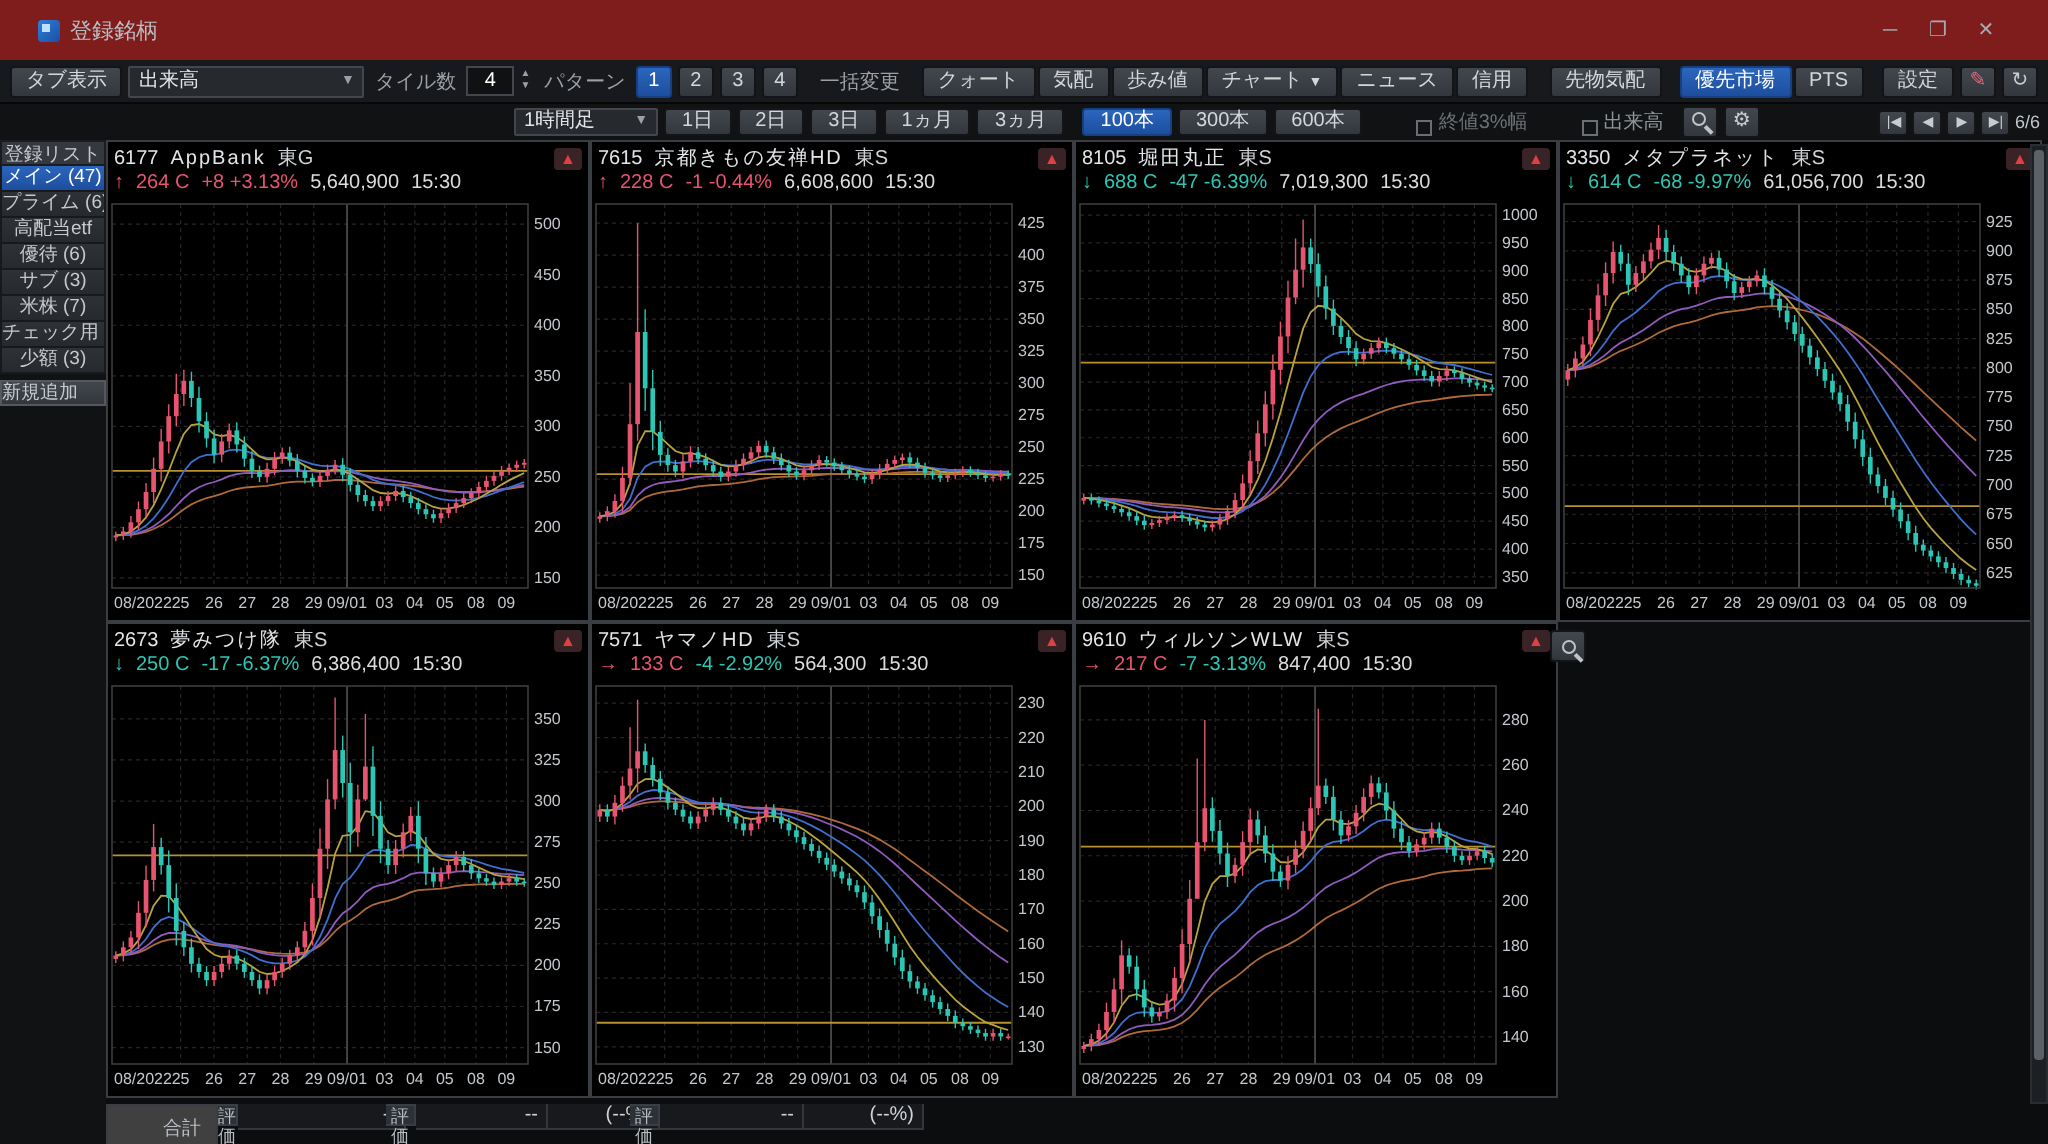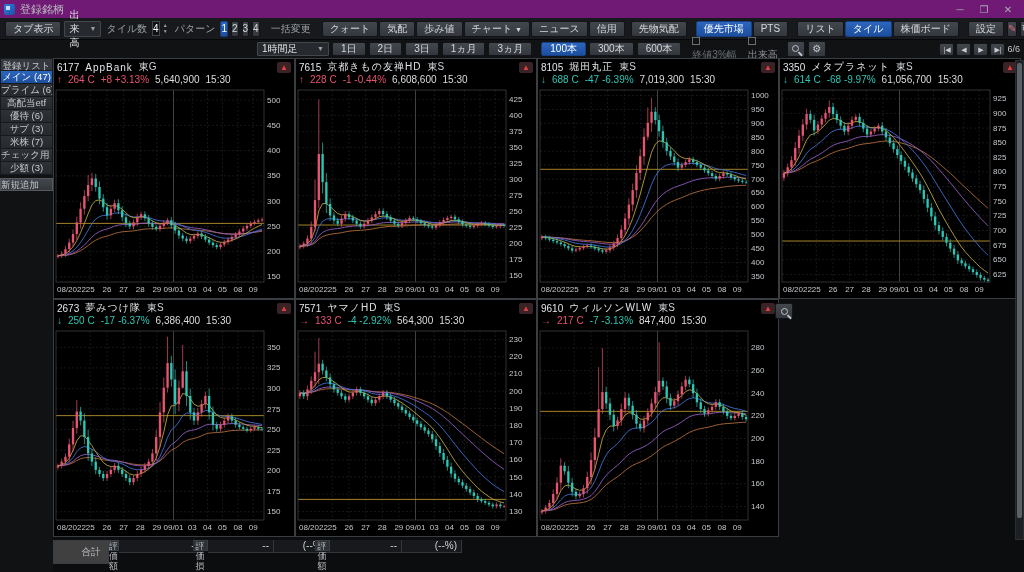--- a/index.html
+++ b/index.html
@@ -1,20 +1,20 @@
 <!DOCTYPE html>
 <html><head>
 <meta charset="utf-8">
 <style>
   * { box-sizing: border-box; margin:0; padding:0; }
   html,body { width:1024px; height:572px; overflow:hidden; }
   body { background:#0c0d0f; font-family:"Liberation Sans",sans-serif; color:#cfd3d7; position:relative; }
 
   
-  .titlebar { height:18px; background:#701a75; display:flex; align-items:center; padding:0 4px; font-size:11px; color:#b9bdc2; }
+  .titlebar { height:30px; background:#7f1d1d; display:flex; align-items:center; padding:0 19px; font-size:11px; color:#b9bdc2; }
   .app-icon { width:11px; height:11px; background:linear-gradient(135deg,#2f7fe0,#1b4fa0); border-radius:2px; margin-right:5px; position:relative; }
   .app-icon::after { content:""; position:absolute; left:2px; top:2px; width:4px; height:4px; background:#bfe0ff; }
   .titlebar .spacer { flex:1; }
   .win-btn { width:24px; text-align:center; color:#a7abb0; font-size:10px; cursor:default; }
 
   
   .toolbar1 { height:22px; background:#17191c; border-bottom:1px solid #060708; display:flex; align-items:center; gap:3px; padding:0 5px; font-size:10px; }
   .tb { background:linear-gradient(#42474e,#33373d); border:1px solid #121418; color:#d4d7da; font-size:10px; height:16px; line-height:14px; padding:0 7px; border-radius:2px; white-space:nowrap; }
   .tb.active { background:linear-gradient(#2b66bd,#1d4e9e); border-color:#173f82; color:#fff; }
   .tb.sq { width:18px; padding:0; text-align:center; }
@@ -26,21 +26,21 @@
   .spin .arrows { position:absolute; right:-9px; top:0; font-size:5px; line-height:6px; color:#9aa0a6; }
   .grp { display:flex; gap:1px; margin-left:6px; }
   .tbsp { flex:1; }
   .icon-btn { width:18px; height:16px; background:linear-gradient(#42474e,#33373d); border:1px solid #121418; border-radius:2px; text-align:center; line-height:14px; font-size:10px; color:#c8ccd0; }
   .icon-btn.red { color:#e0657a; }
 
   
   .toolbar2 { height:18px; background:#101214; display:flex; align-items:center; gap:3px; font-size:10px; padding-right:4px; }
   .toolbar2 .tb { height:14px; line-height:12px; padding:0 8px; }
   .tf { margin-left:257px; width:72px; height:14px; }
-  .chk { display:flex; align-items:flex-start; gap:3px; margin-left:8px; color:#8f959b;flex-direction:column; }
+  .chk { display:flex; align-items:flex-end; gap:3px; margin-left:24px; color:#8f959b; }
   .chk.dim { color:#6b7075; }
   .chk .box { width:8px; height:8px; border:1px solid #6a6f75; background:#101214; }
   .mag { width:7px; height:7px; border:1.5px solid #c0c4c8; border-radius:50%; position:relative; display:inline-block; }
   .mag::after { content:""; position:absolute; width:5px; height:1.5px; background:#c0c4c8; transform:rotate(45deg); left:5px; top:7px; }
   .pager { margin-left:auto; display:flex; align-items:center; gap:2px; color:#c4c8cc; font-size:9px;justify-content:space-between; }
   .pg { width:15px; height:13px; background:linear-gradient(#42474e,#33373d); border:1px solid #121418; text-align:center; line-height:11px; font-size:7px; color:#c8ccd0; border-radius:2px; }
 
   
   .bodyrow { display:flex; height:514px; }
   .sidebar { width:53px; background:#101214; font-size:9.5px; flex:none; }
@@ -107,25 +107,20 @@
     <button class="tb">歩み値</button>
     <button class="tb"><span>チャート</span> <span style="font-size:7px">▼</span></button>
     <button class="tb">ニュース</button>
     <button class="tb">信用</button>
   </div>
   <span class="tbsp"></span>
   <button class="tb">先物気配</button>
   <div class="grp">
     <button class="tb active">優先市場</button>
     <button class="tb">PTS</button>
-  </div>
-  <div class="grp">
-    <button class="tb">リスト</button>
-    <button class="tb active">タイル</button>
-    <button class="tb">株価ボード</button>
   </div>
   <button class="tb" style="margin-left:6px">設定</button>
   <span class="icon-btn red">✎</span>
   <span class="icon-btn">↻</span>
 
 </div>
 
 <div class="toolbar2">
   <div class="dd tf">
     <span>1時間足</span>

